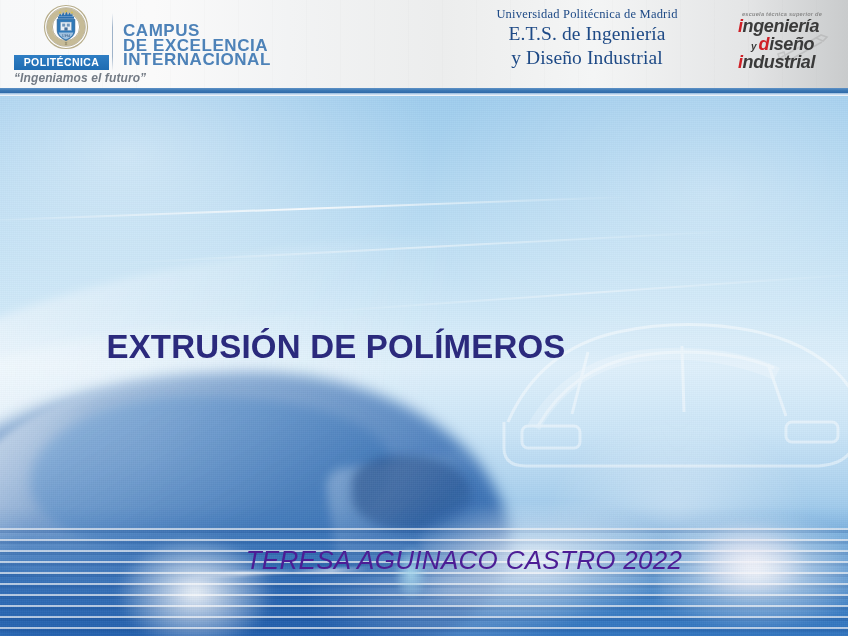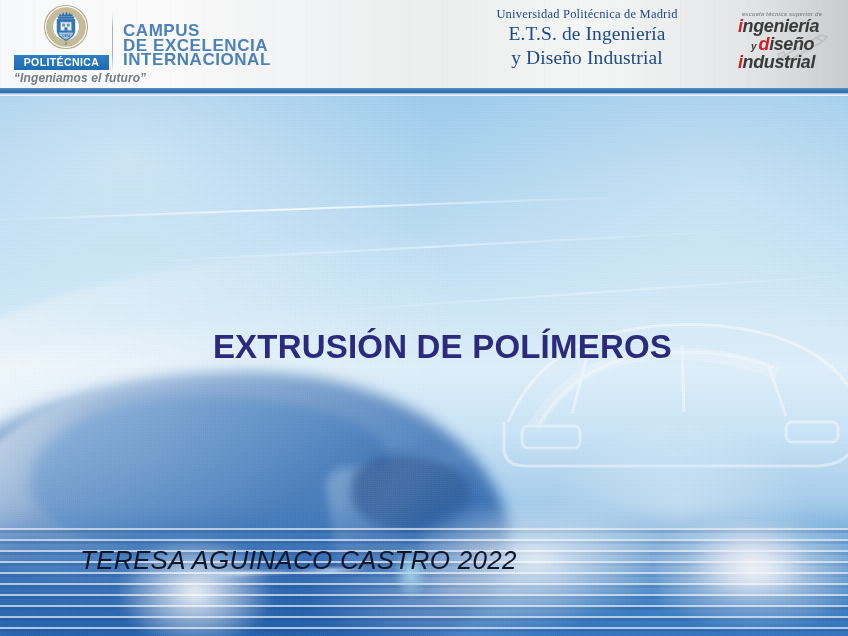--- a/index.html
+++ b/index.html
@@ -308,33 +308,33 @@
 
   .subject-title {
     left:0; top:165px; width:848px;
     text-align:center;
     font-size:22.5px; font-weight:bold;
     letter-spacing:.1px;
     color:#2b2a7d;
   }
   .main-title {
     left:0; top:328px; width:672px;
-    text-align:right;
+    text-align:center;
     font-size:33px; font-weight:bold;
     letter-spacing:.2px;
     color:#2b2a7d;
   }
   .author {
     left:0; top:545px; width:848px;
-    text-align:left;
+    text-align:center;
     padding-left:80px;
     font-size:26px; font-weight:normal;
     font-style:italic;
     letter-spacing:.3px;
-    color:#0f172a;
+    color:#4c1d95;
   }
 </style>
 </head>
 <body>
 
 <div id="slide">
 
   <div class="header"></div>
   <div class="header-rule"></div>
   <div class="header-rule-soft"></div>

